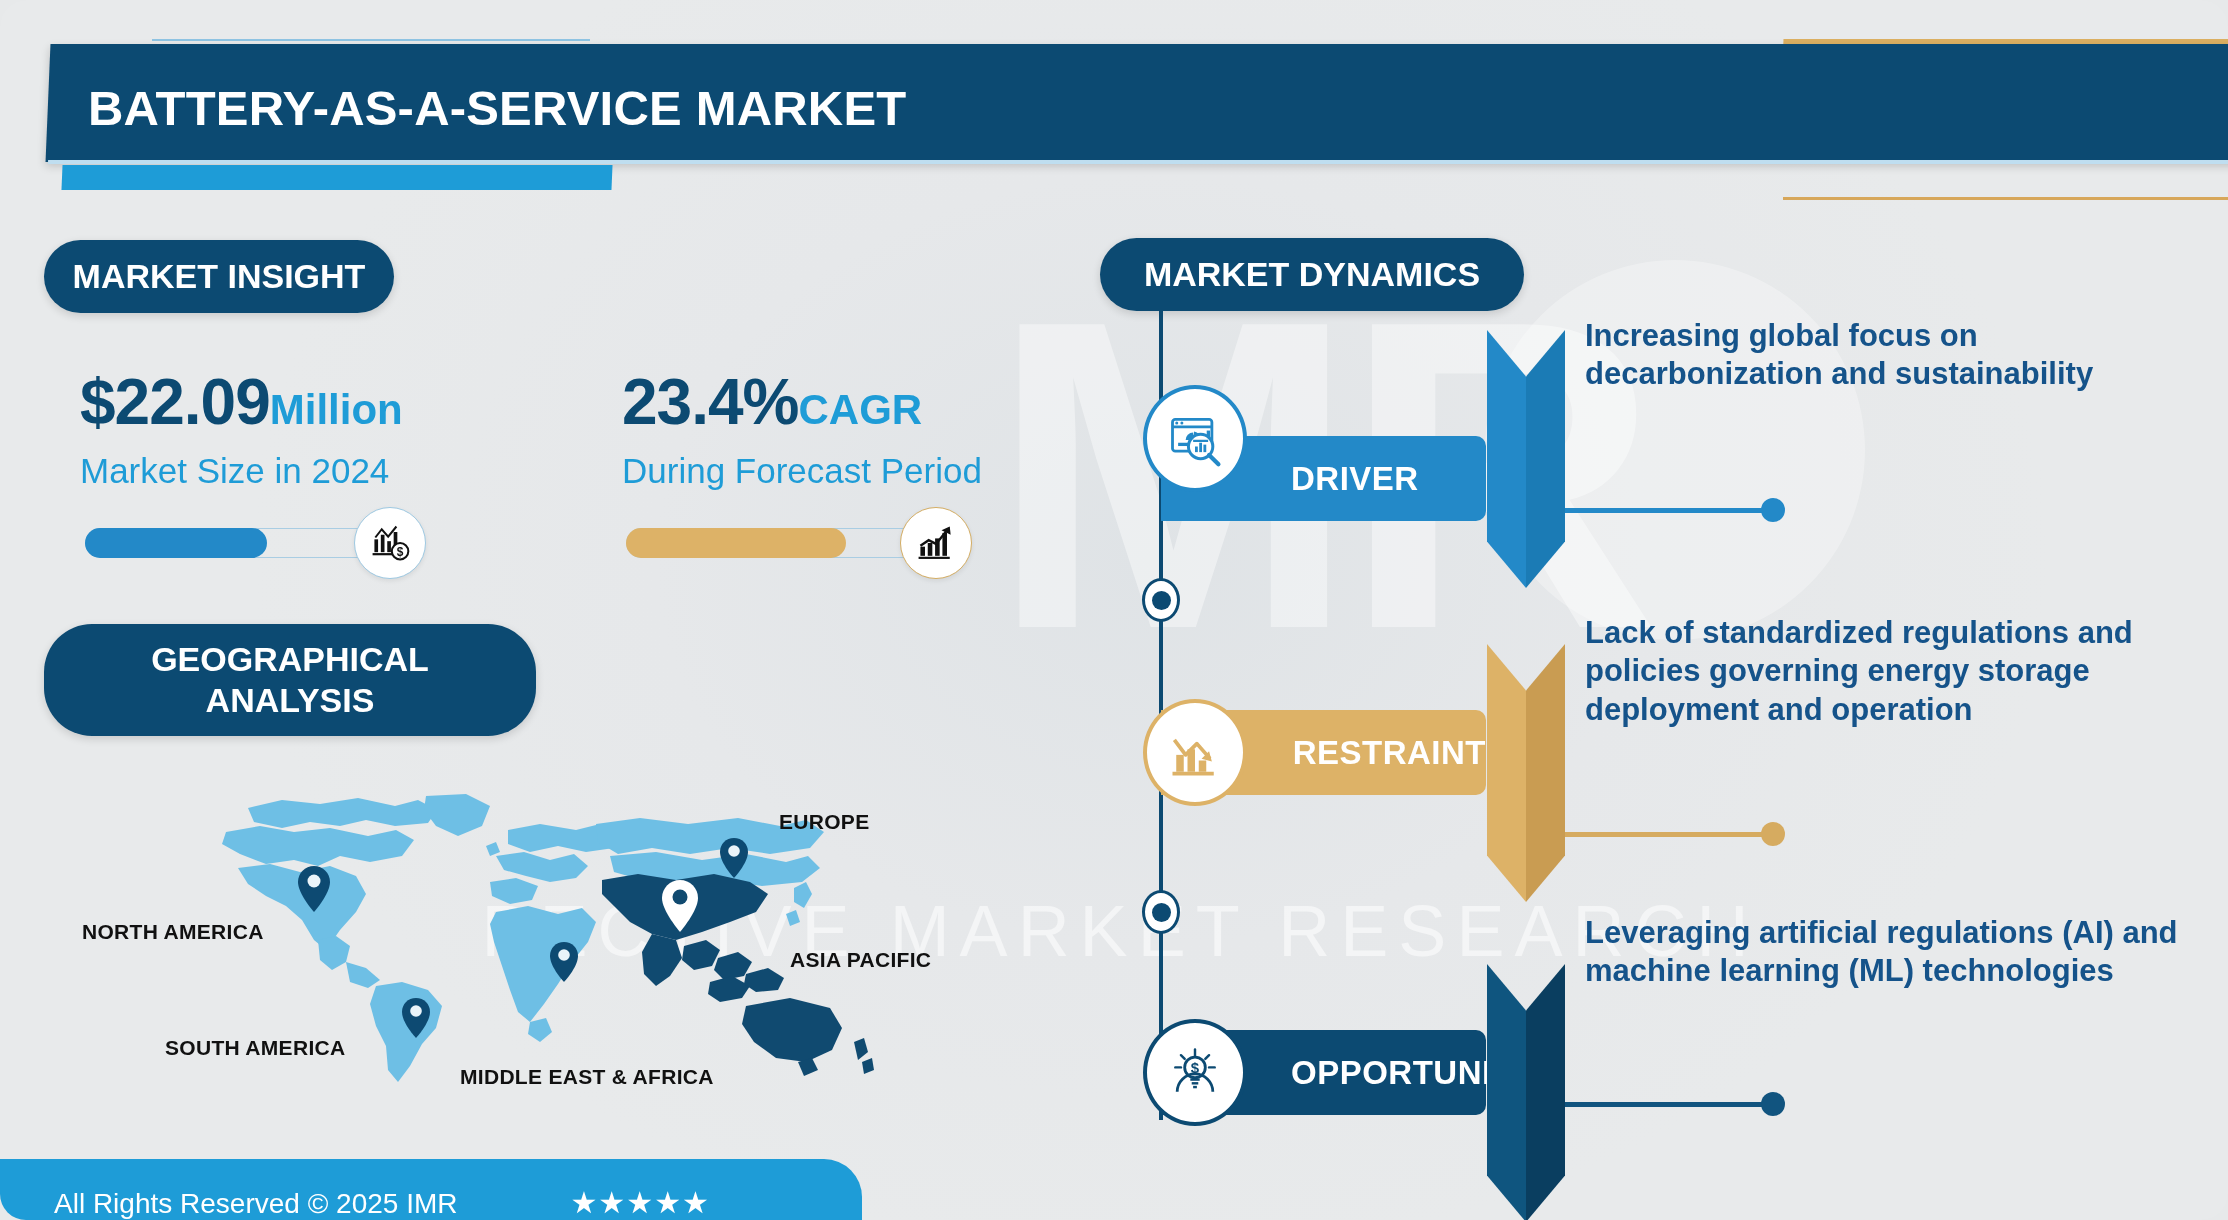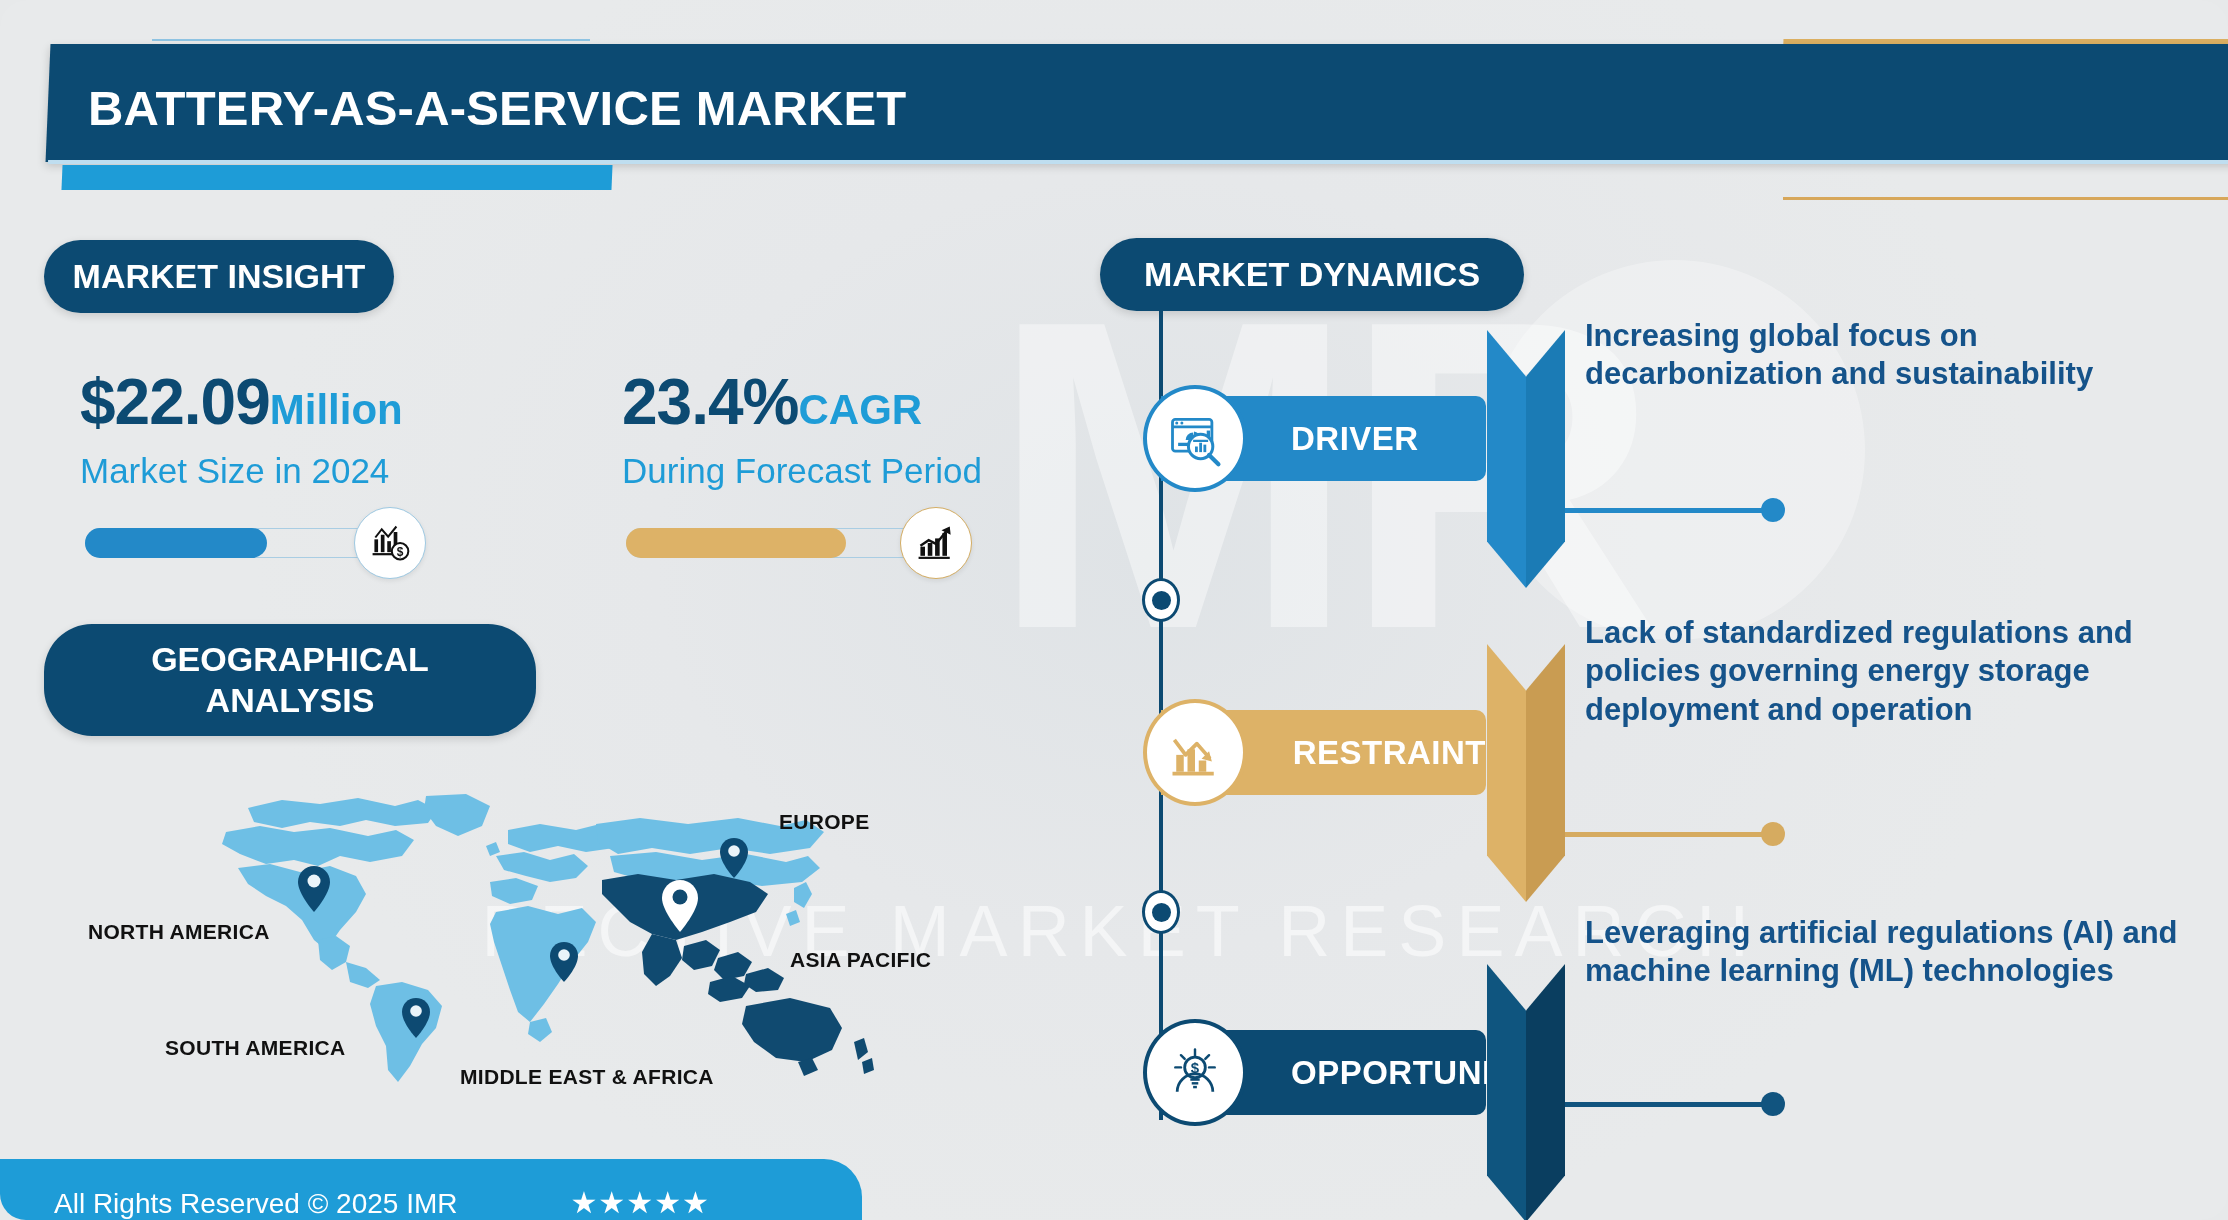--- a/index.html
+++ b/index.html
@@ -131,21 +131,21 @@
   }
   #badge-size{ left:354px; top:507px; }
   #badge-cagr{ left:900px; top:507px; border-color:#d4ad63; }
 
   
   #map-wrap{ position:absolute; left:190px; top:790px; width:700px; height:300px; }
   .maplabel{
     position:absolute; font-size:21px; font-weight:700; color:#111;
     white-space:nowrap; letter-spacing:0.3px;
   }
-  #lbl-na{ left:88px; top:920px; }
+  #lbl-na{ left:82px; top:920px; }
   #lbl-sa{ left:165px; top:1036px; }
   #lbl-mea{ left:460px; top:1065px; }
   #lbl-eu{ left:779px; top:810px; }
   #lbl-ap{ left:790px; top:948px; }
 
   
   .footer{
     position:absolute; left:0px; top:1159px; width:862px; height:61px;
     background:#1e9cd7;
     border-top-right-radius:38px;
@@ -206,21 +206,21 @@
     position:absolute; width:24px; height:24px; border-radius:50%;
   }
   .dyn .desc{
     position:absolute;
     font-size:31px; font-weight:700; color:#15538a;
     line-height:1.24;
   }
 
   
   #dyn-driver{ left:1161px; top:396px; }
-  #dyn-driver .tab{ width:325px; background:#2389c8; }
+  #dyn-driver .tab{ width:325px; background:#2389c8;margin-top:40px; }
   #dyn-driver .ico{ border:4px solid #2389c8; }
   #dyn-driver .ribbon{ left:326px; top:-66px; height:258px; }
   #dyn-driver .ribbon .left{
     background:#2389c8;
     clip-path:polygon(0 0,100% 18%,100% 100%,0 82%);
   }
   #dyn-driver .ribbon .right{
     background:#1b7bb5;
     clip-path:polygon(0 18%,100% 0,100% 82%,0 100%);
   }

